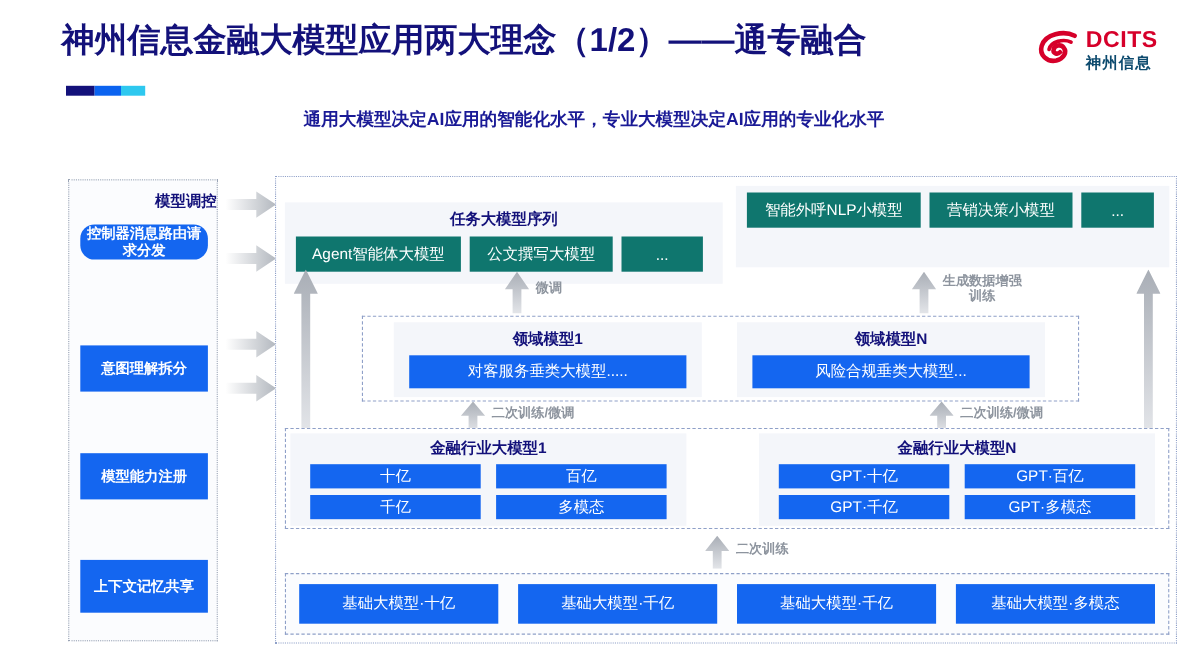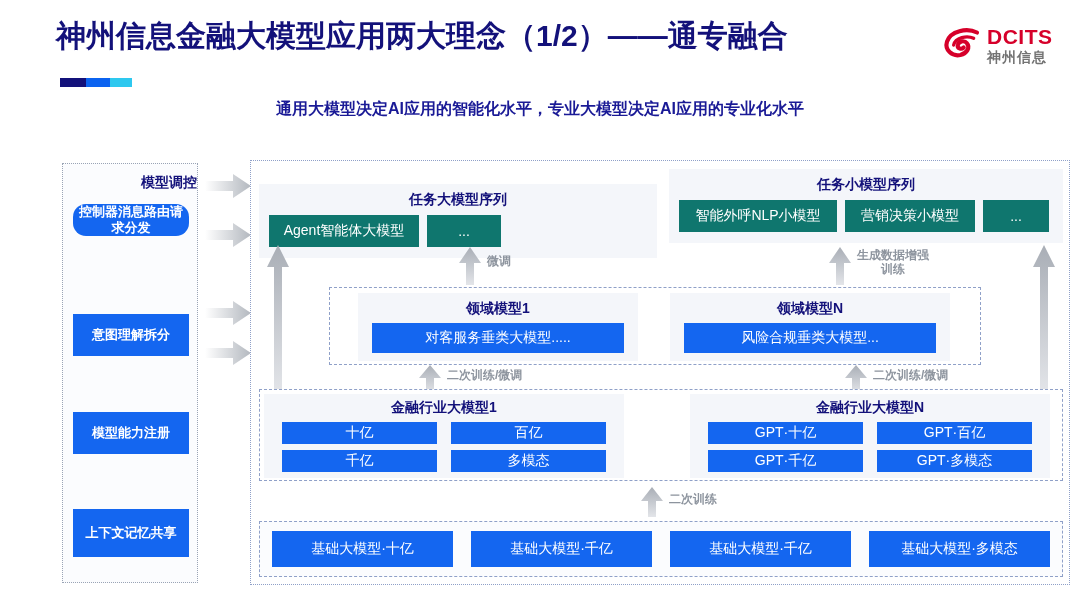--- a/index.html
+++ b/index.html
@@ -28,21 +28,21 @@
   .ab3{width:22px;background:#2ec8ef;}
 
   .logo{
     position:absolute;right:12px;top:18px;
     width:126px;height:54px;
     display:flex;align-items:center;gap:5px;
   }
   .logo-mark{width:40px;height:40px;flex:0 0 40px;}
   .logo-text{display:flex;flex-direction:column;line-height:1;}
   .logo-en{font-size:21px;font-weight:bold;color:#d6002a;letter-spacing:0.5px;}
-  .logo-cn{font-size:14px;font-weight:bold;color:#737373;letter-spacing:1px;margin-top:3px;}
+  .logo-cn{font-size:14px;font-weight:bold;color:#0c4a6e;letter-spacing:1px;margin-top:3px;}
 
   .subtitle{
     position:absolute;left:0;right:0;top:99px;text-align:center;
     font-size:16px;font-weight:bold;color:#1a1a96;
   }
 
   
   .sidebar{
     position:absolute;left:62px;top:163px;width:136px;height:420px;
     border:1px dotted #9aa4b5;background:#fbfcfe;
@@ -206,26 +206,26 @@
           <stop offset="0" stop-color="#e3e5e9"></stop>
             <stop offset="1" stop-color="#a9aeb6"></stop>
         </linearGradient>
       </defs>
     </svg>
 
     <div class="group-box task-left">
       <div class="group-head">任务大模型序列</div>
       <div class="chip-row">
         <div class="chip" style="flex:0 0 150px">Agent智能体大模型</div>
+        <div class="chip" style="flex:0 0 130px">公文撰写大模型</div>
         <div class="chip" style="flex:0 0 74px">...</div>
       </div>
     </div>
 
     <div class="group-box task-right">
-      <div class="group-head">任务小模型序列</div>
       <div class="chip-row">
         <div class="chip" style="flex:0 0 158px">智能外呼NLP小模型</div>
         <div class="chip" style="flex:0 0 130px">营销决策小模型</div>
         <div class="chip" style="flex:0 0 66px">...</div>
       </div>
     </div>
 
     <svg class="uparrow" style="left:16px;top:84px;height:148px" viewBox="0 0 22 148" preserveAspectRatio="none">
       <path d="M11 0 L22 22 L15 22 L15 148 L7 148 L7 22 L0 22 Z" fill="url(#gU)"></path>
     </svg>

